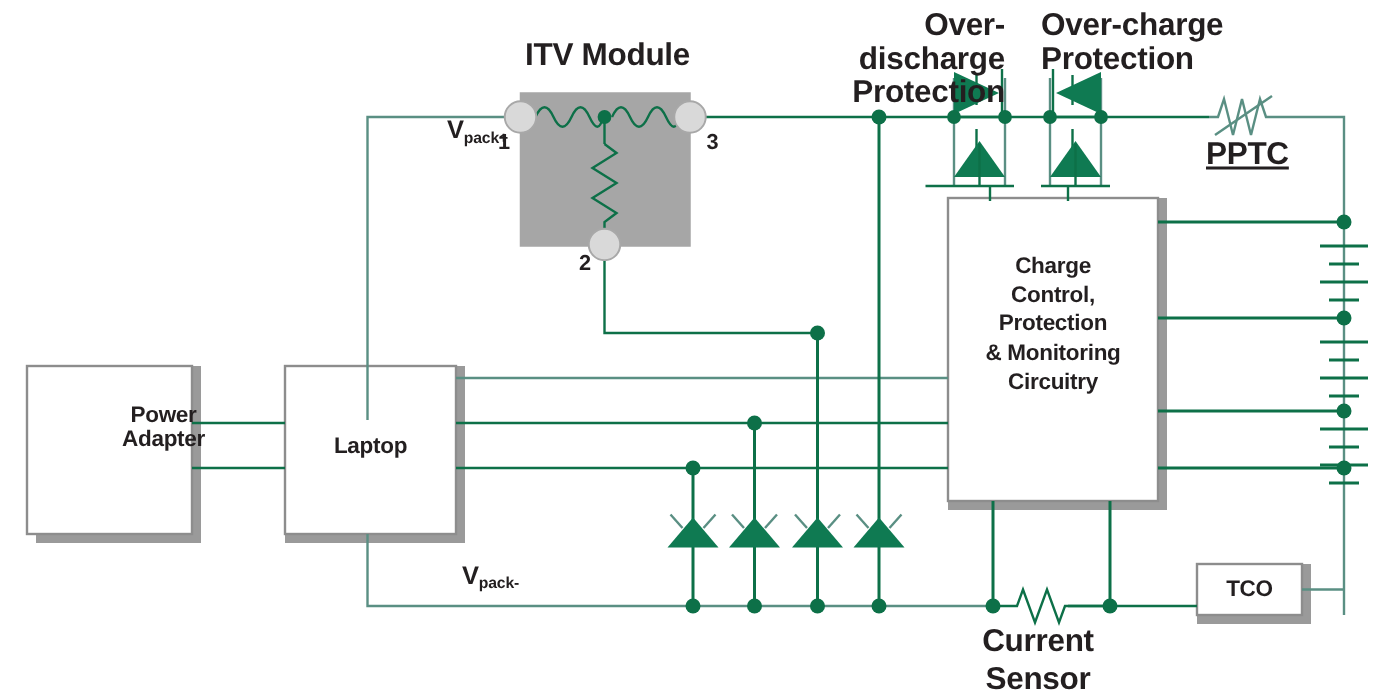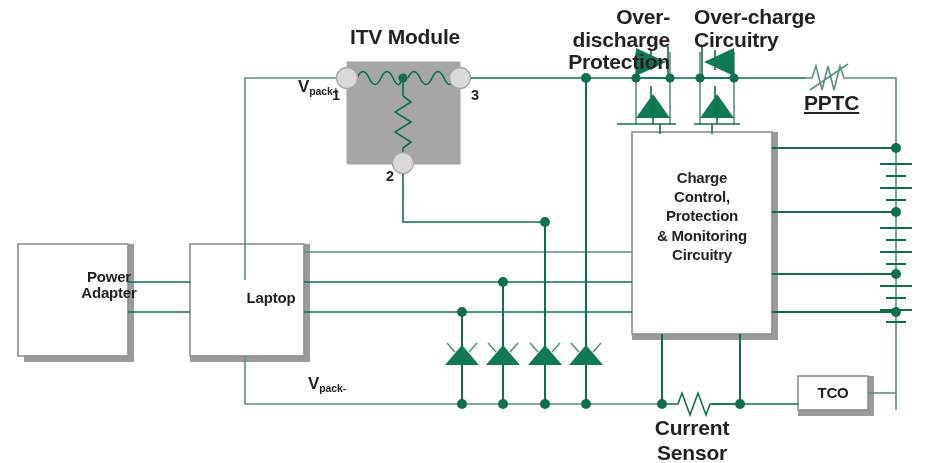--- a/index.html
+++ b/index.html
@@ -238,26 +238,26 @@
     </g>
 
   </svg>
 
   <div class="lbl hdr ctr" style="left:345px;top:26px;width:120px;">ITV Module</div>
 
   <div class="lbl hdr rgt" style="left:520px;top:6px;width:150px;"><span style="white-space:pre-line;display:block;">Over-discharge
 Protection</span></div>
 
   <div class="lbl hdr" style="left:694px;top:6px;width:130px;"><span style="white-space:pre-line;display:block;">Over-charge
-Circuitry</span></div>
+Protection</span></div>
 
   <div class="lbl boxlbl ctr" style="left:18px;top:269px;width:110px;padding-left:36px;"><span style="white-space:pre-line;display:block;">Power
 Adapter</span></div>
 
-  <div class="lbl boxlbl ctr" style="left:190px;top:290px;width:114px;padding-left:24px;"><span style="white-space:pre-line;display:block;">Laptop</span></div>
+  <div class="lbl boxlbl ctr" style="left:190px;top:290px;width:114px;"><span style="white-space:pre-line;display:block;">Laptop</span></div>
 
   <div class="lbl boxlbl ctr" style="left:634px;top:168px;width:136px;line-height:1.28;"><span style="white-space:pre-line;display:block;">Charge
 Control,
 Protection
 &amp; Monitoring
 Circuitry</span></div>
 
   <div class="lbl boxlbl ctr" style="left:798px;top:385px;width:70px;">TCO</div>
 
   <div class="lbl hdr" style="left:804px;top:92px;text-decoration:underline;">PPTC</div>

